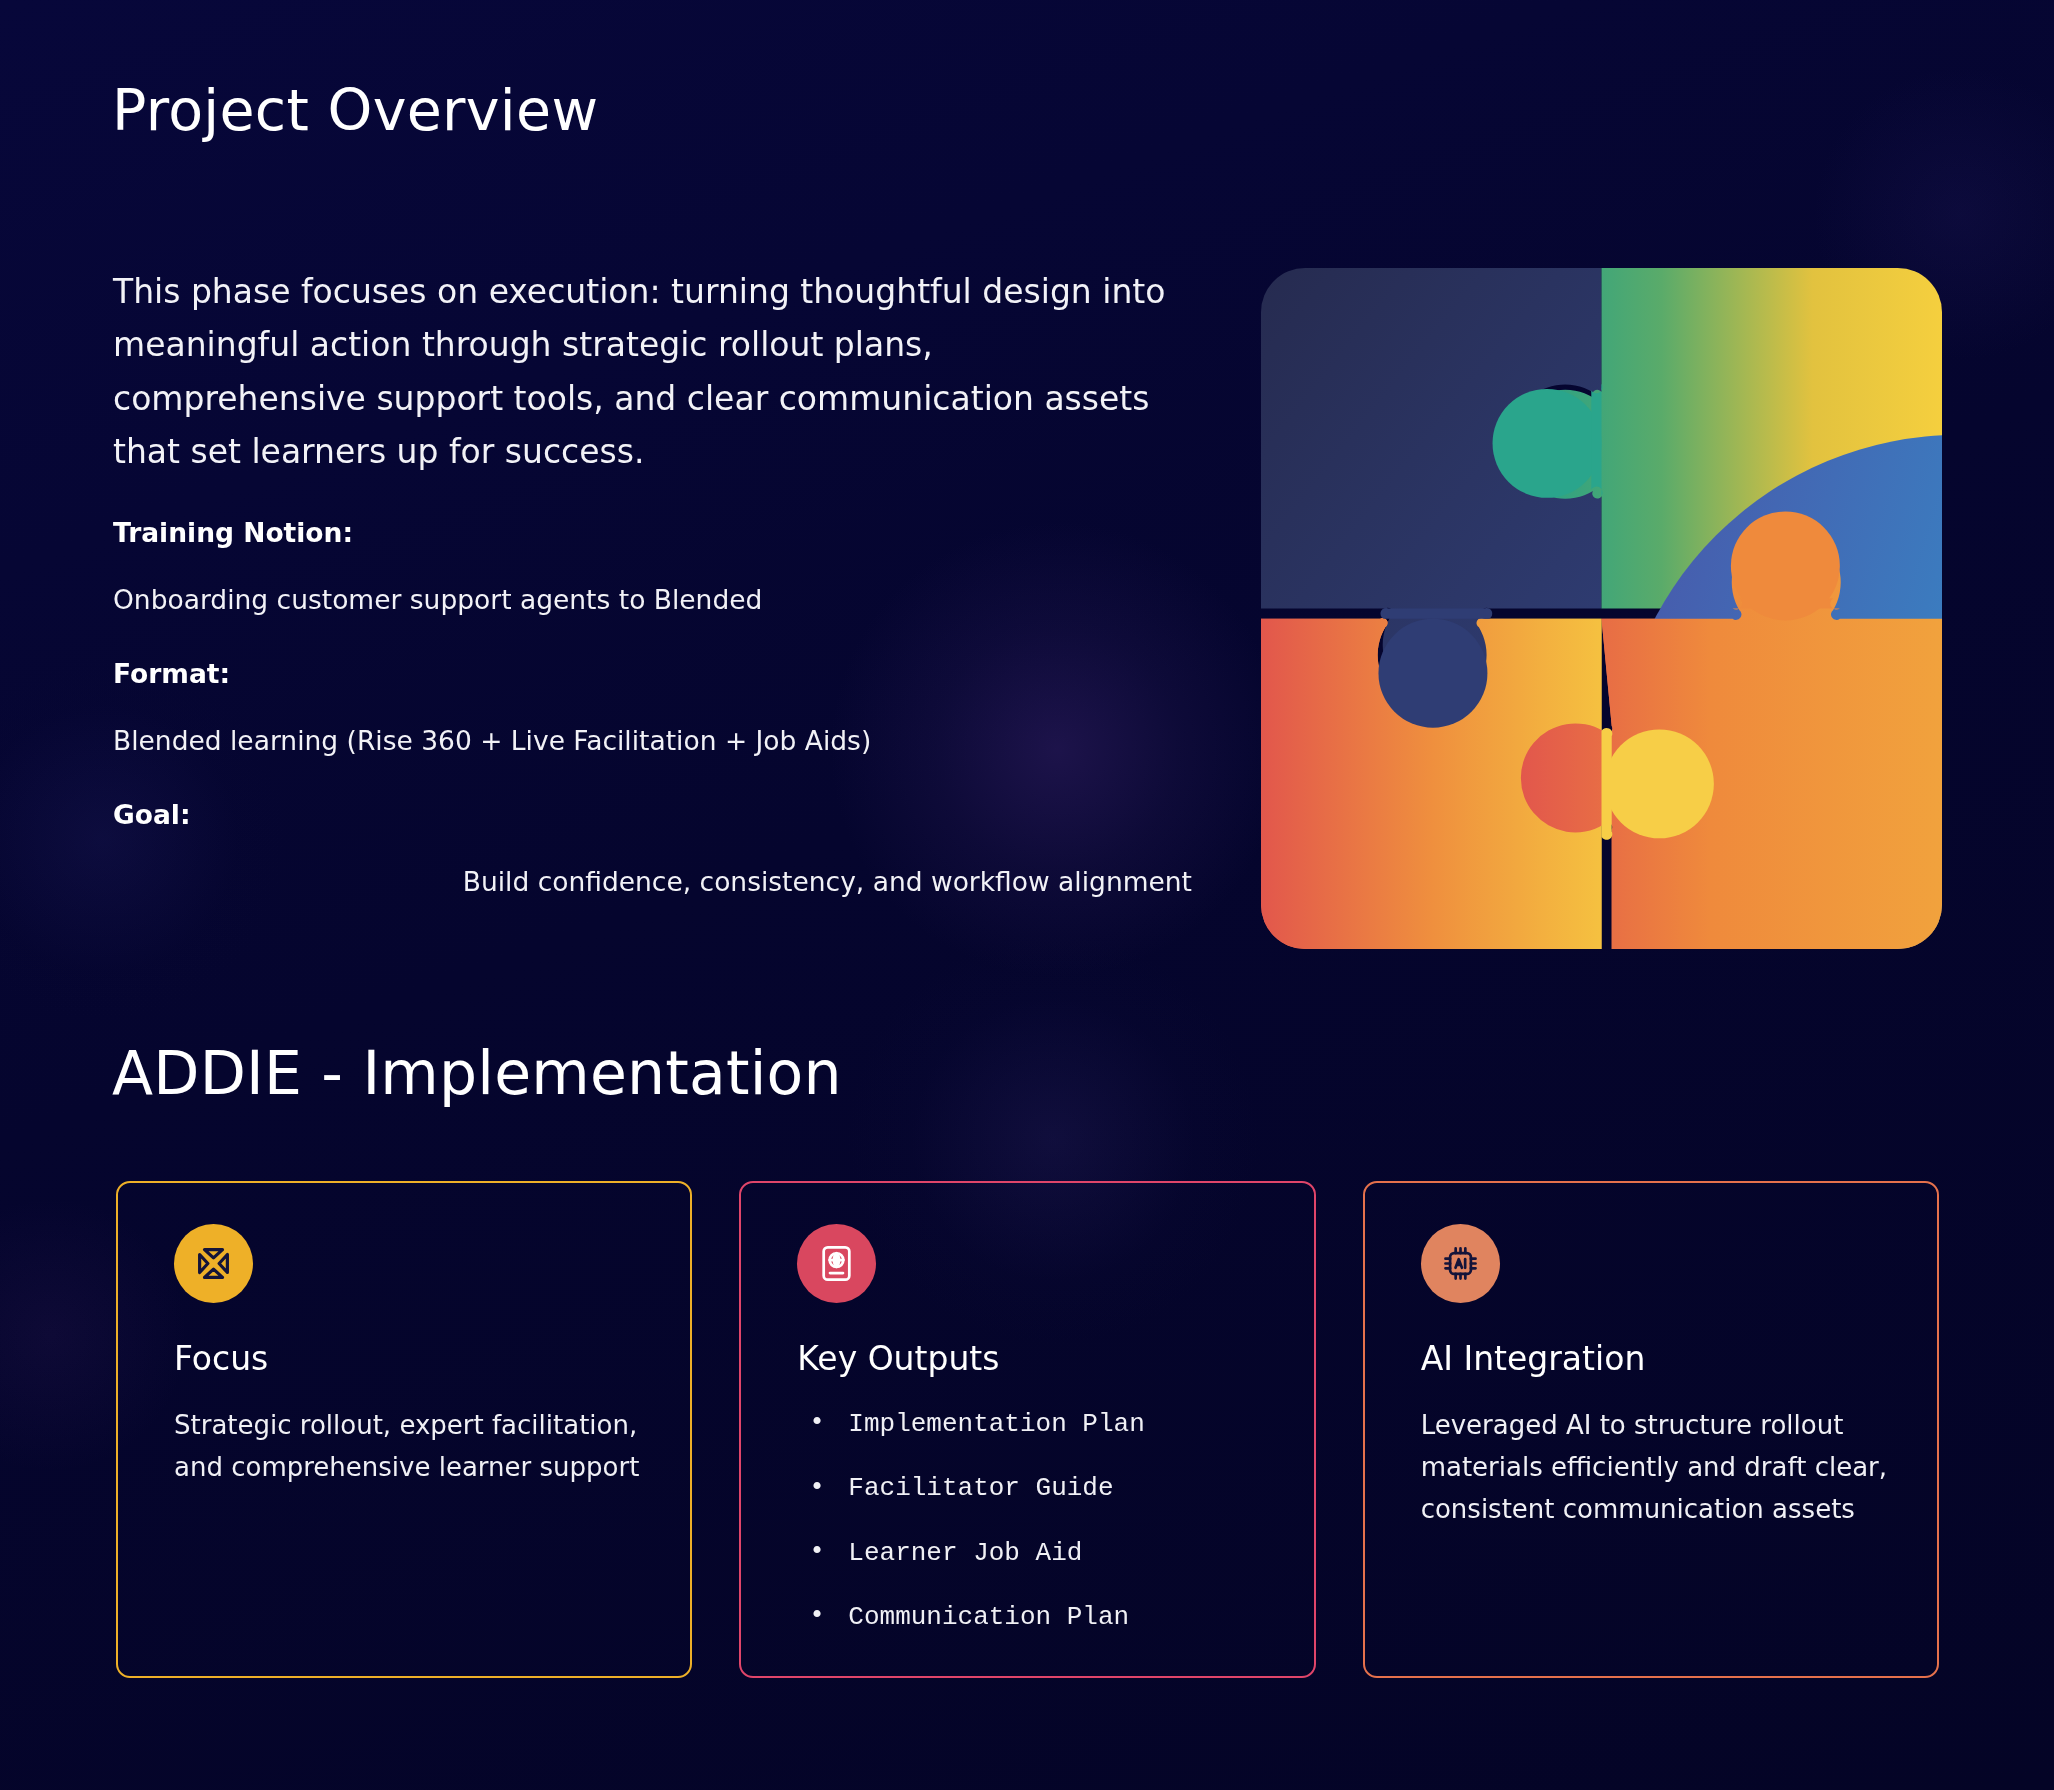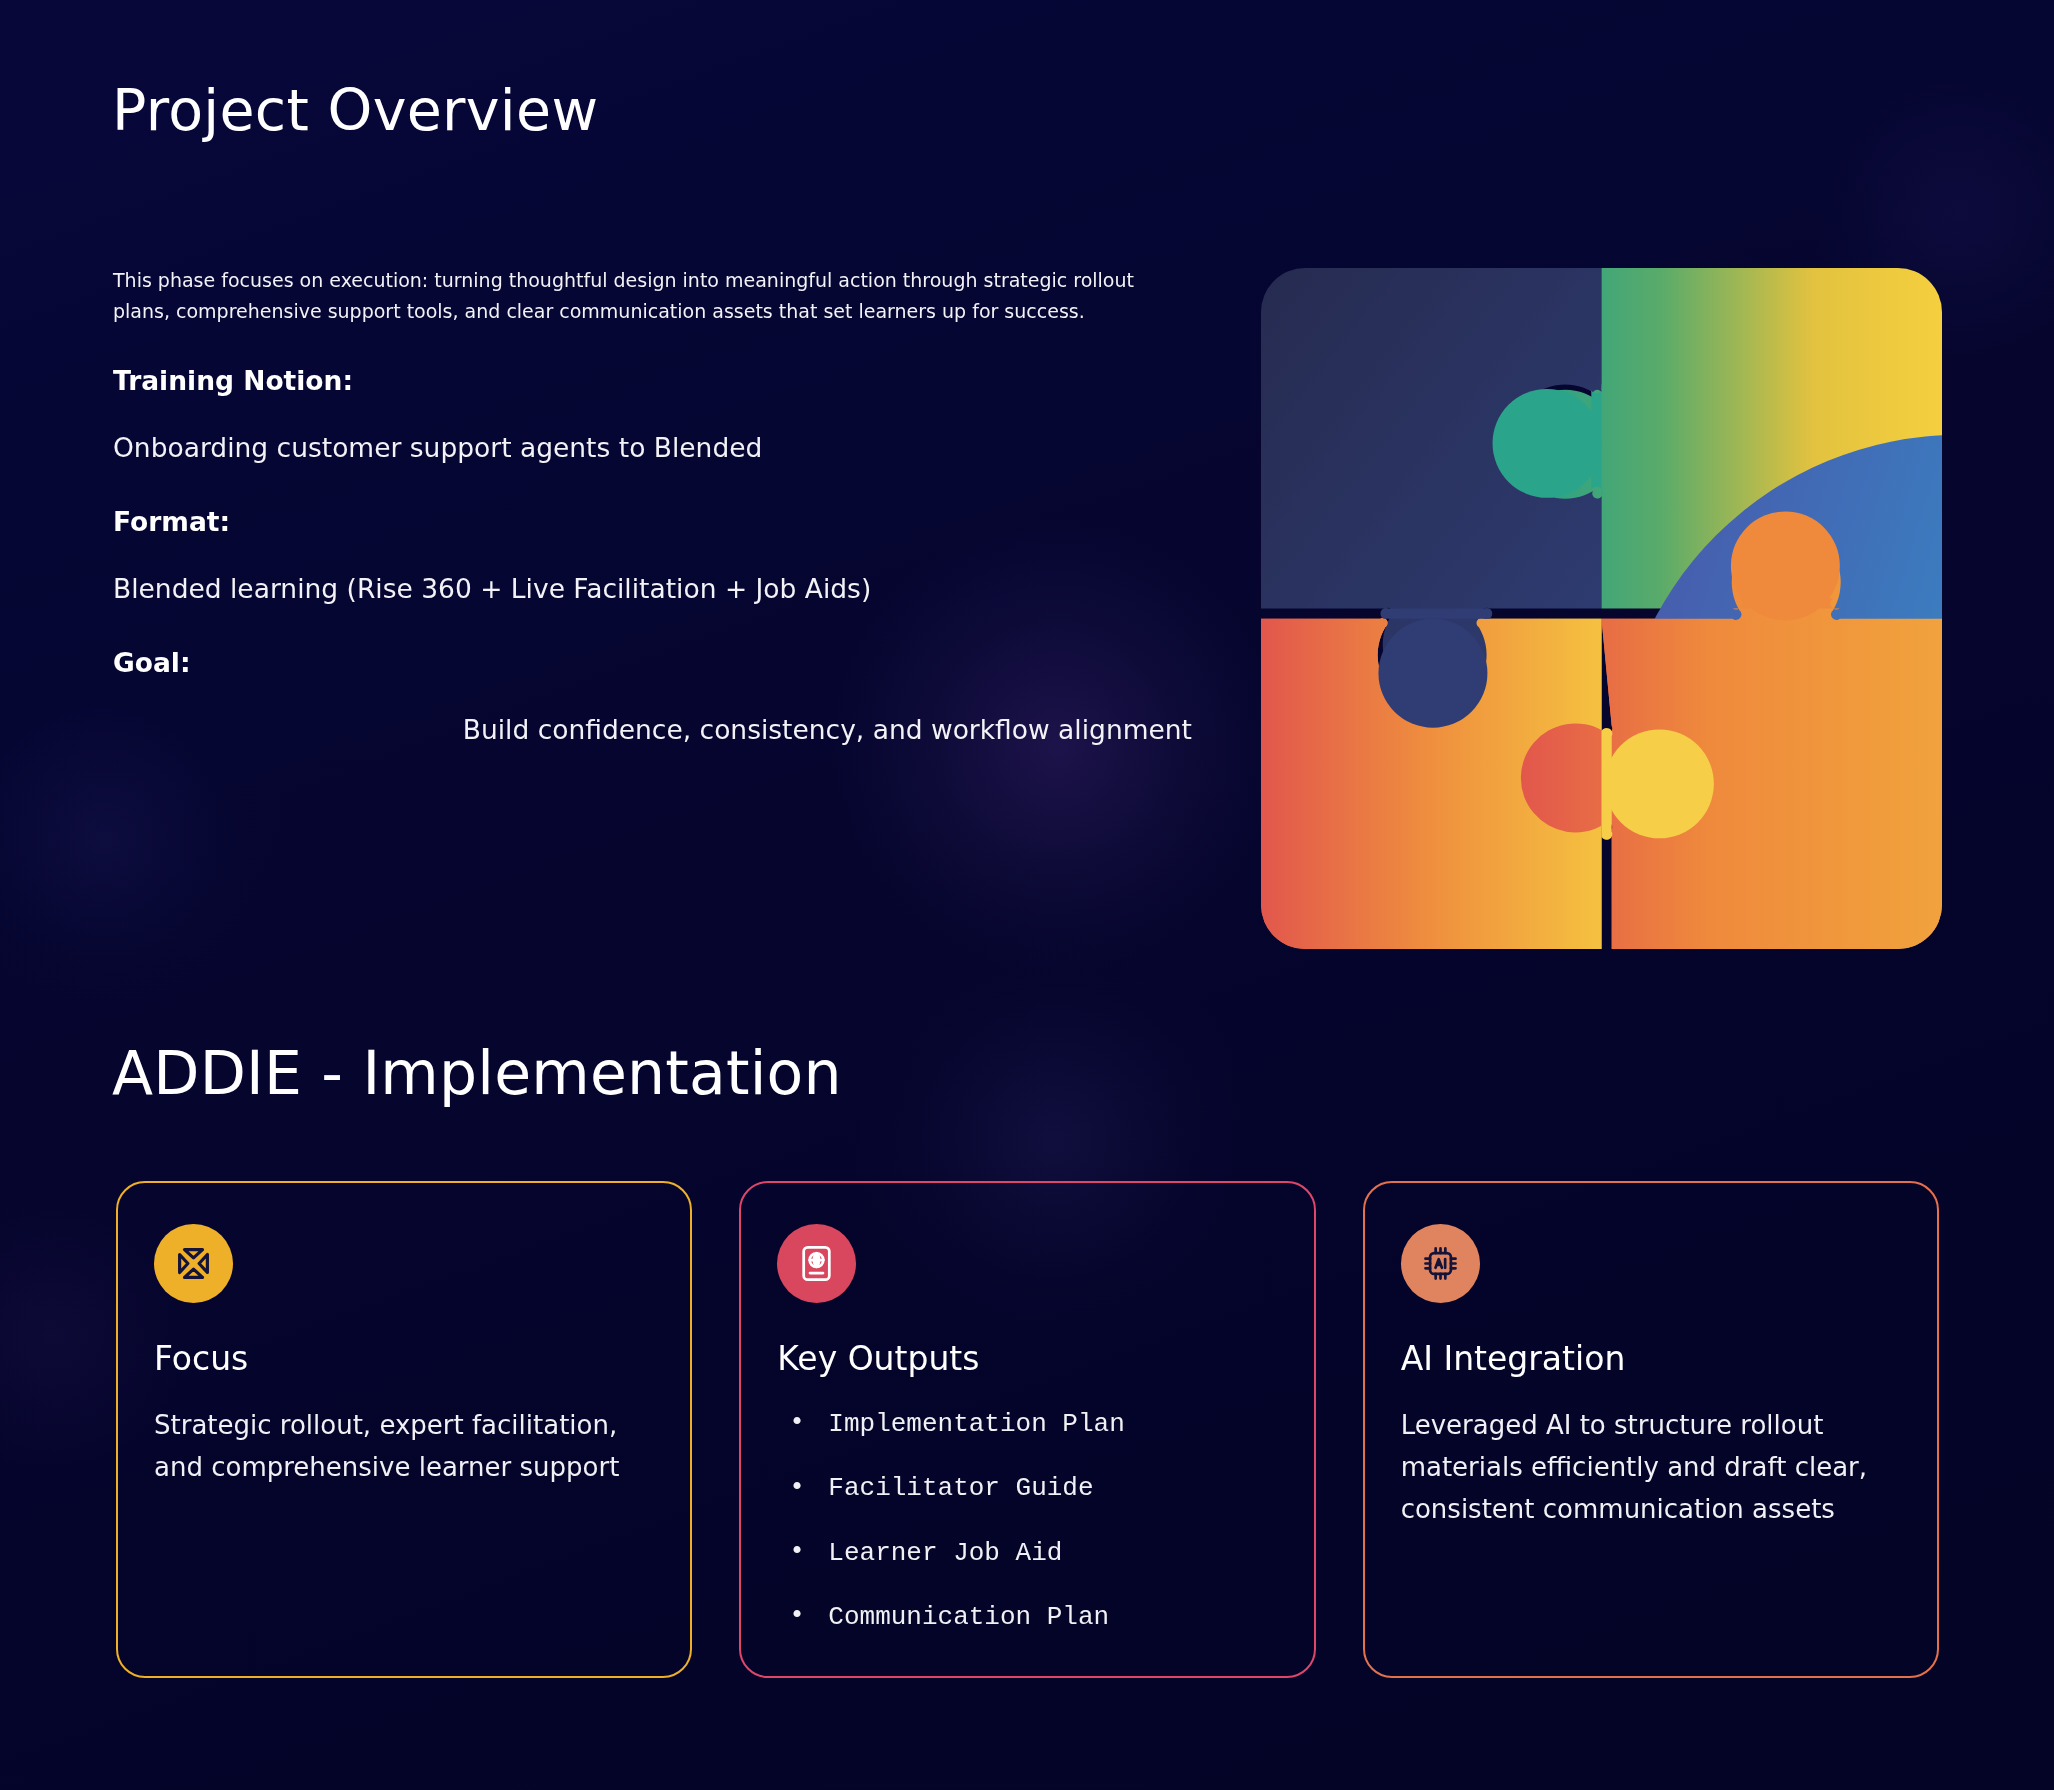--- a/index.html
+++ b/index.html
@@ -25,21 +25,21 @@
   
   .page-title {
     position:absolute; left:112px; top:81px;
     font-size:57px; font-weight:400; letter-spacing:0.3px;
     color:#ffffff; line-height:1.05;
   }
   .overview-col {
     position:absolute; left:113px; top:265px; width:1079px;
   }
   .para {
-    font-size:19px; line-height:1.62; color:#f2f2f7; font-weight:400;
+    font-size:33px; line-height:1.62; color:#f2f2f7; font-weight:400;
     margin-bottom:38px; max-width:1070px;
   }
   .lbl {
     font-size:26.5px; font-weight:700; color:#ffffff; margin-bottom:36px;
   }
   .val {
     font-size:26.5px; color:#f2f2f7; font-weight:400; margin-bottom:43px;
   }
   .val:last-child { margin-bottom:0;text-align:right; }
 
@@ -53,22 +53,22 @@
   .addie-title {
     position:absolute; left:112px; top:1038px;
     font-size:60px; font-weight:400; color:#ffffff; letter-spacing:0.2px;
   }
   .cards {
     position:absolute; left:116px; top:1181px;
     width:1823px; height:497px;
     display:flex; gap:47px;
   }
   .card {
-    flex:1 1 0; border-radius:29px; border:2.6px solid #888;
-    position:relative; padding:41px 36px 34px 36px;
+    flex:1 1 0; border-radius:14px; border:2.6px solid #888;
+    position:relative; padding:41px 36px 34px 56px;
   }
   .card.c-yellow { border-color:#eeb028; }
   .card.c-pink   { border-color:#e0456a; }
   .card.c-orange { border-color:#e5714c; }
 
   .icon-badge {
     width:79px; height:79px; border-radius:50%;
     display:flex; align-items:center; justify-content:center;
     margin-bottom:36px;
   }

